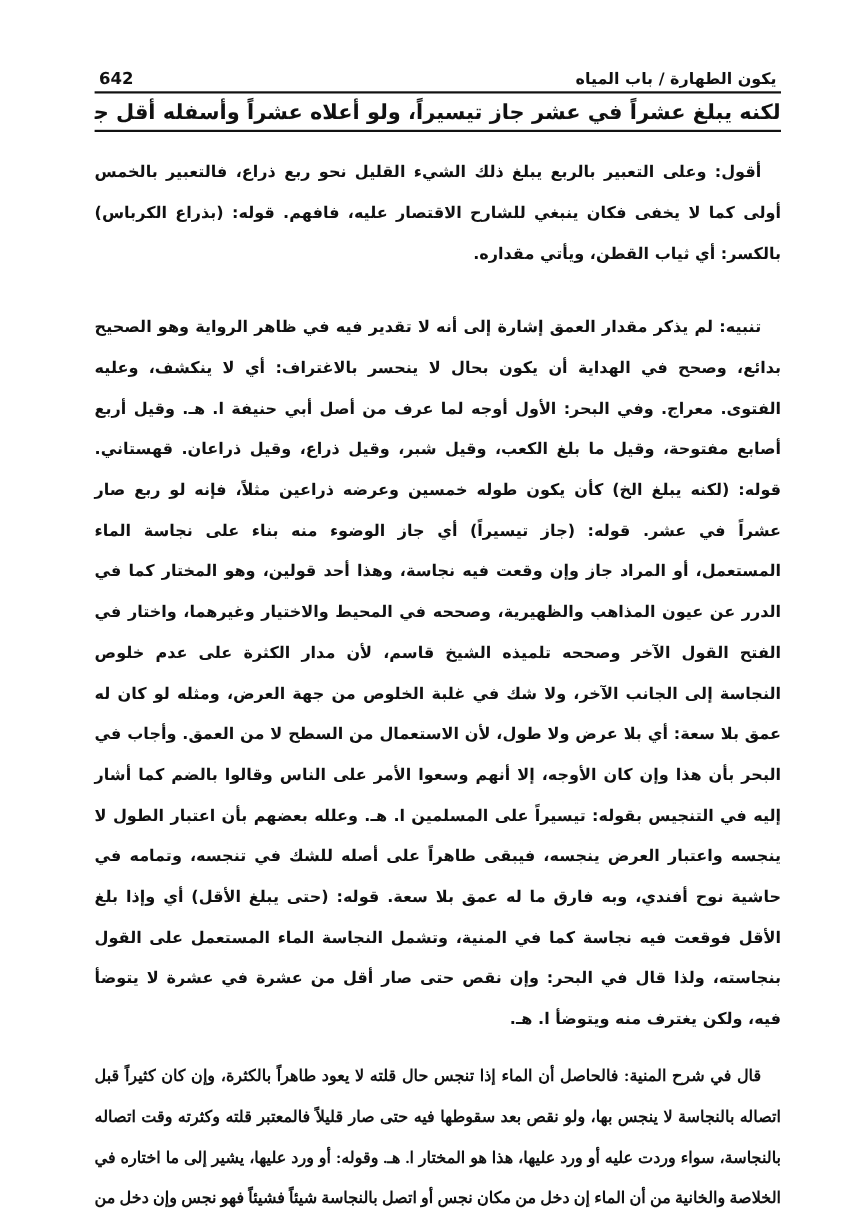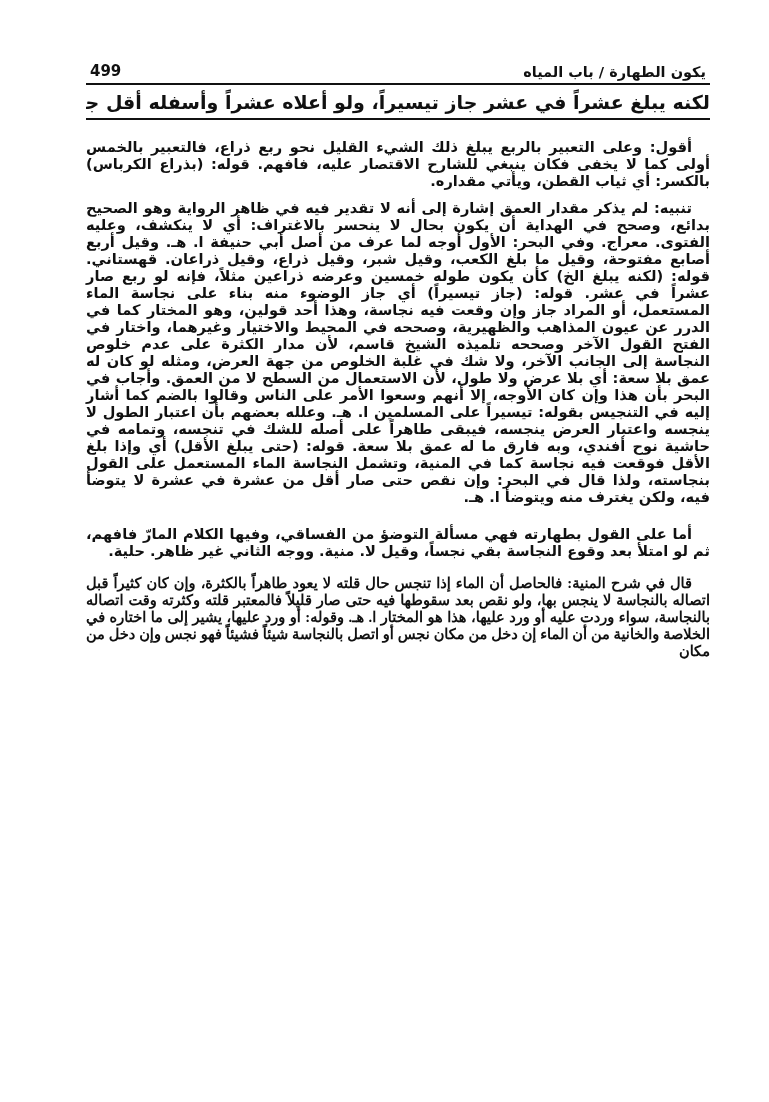--- a/index.html
+++ b/index.html
@@ -50,43 +50,42 @@
     overflow: hidden;
   }
   .rule-matn {
     height: 0;
     border-top: 2px solid #111;
     margin: 1px 0 0 0;
   }
   .para {
     font-size: 14.6px;
     font-weight: bold;
-    line-height: 17px;
+    line-height: 37px;
     text-align: justify;
     margin: 0;
   }
   .p1 { margin-top: 18px; text-indent: 18px; }
-  .p2 { margin-top: 10px; text-indent: 18px; }
+  .p2 { margin-top: 30px; text-indent: 18px; }
   .p3 { margin-top: 20px; text-indent: 18px; }
   .p4 { margin-top: 16px; text-indent: 18px; font-family: Liberation Serif, serif; }
 </style>
 </head>
 <body>
 
 <div class="page">
 
   <div class="running-head">
     <span class="title">يكون الطهارة / باب المياه</span>
-    <span class="page-num">499</span>
+    <span class="page-num">642</span>
   </div>
 
   <div class="rule-thick"></div>
 
   <div class="matn">لكنه يبلغ عشراً في عشر جاز تيسيراً، ولو أعلاه عشراً وأسفله أقل جاز حتى يبلغ الأقل،</div>
 
   <div class="rule-matn"></div>
 
   <p class="para p1">أقول: وعلى التعبير بالربع يبلغ ذلك الشيء القليل نحو ربع ذراع، فالتعبير بالخمس أولى كما لا يخفى فكان ينبغي للشارح الاقتصار عليه، فافهم. قوله: (بذراع الكرباس) بالكسر: أي ثياب القطن، ويأتي مقداره.</p>
   <p class="para p2">تنبيه: لم يذكر مقدار العمق إشارة إلى أنه لا تقدير فيه في ظاهر الرواية وهو الصحيح بدائع، وصحح في الهداية أن يكون بحال لا ينحسر بالاغتراف: أي لا ينكشف، وعليه الفتوى. معراج. وفي البحر: الأول أوجه لما عرف من أصل أبي حنيفة ا. هـ. وقيل أربع أصابع مفتوحة، وقيل ما بلغ الكعب، وقيل شبر، وقيل ذراع، وقيل ذراعان. قهستاني. قوله: (لكنه يبلغ الخ) كأن يكون طوله خمسين وعرضه ذراعين مثلاً، فإنه لو ربع صار عشراً في عشر. قوله: (جاز تيسيراً) أي جاز الوضوء منه بناء على نجاسة الماء المستعمل، أو المراد جاز وإن وقعت فيه نجاسة، وهذا أحد قولين، وهو المختار كما في الدرر عن عيون المذاهب والظهيرية، وصححه في المحيط والاختيار وغيرهما، واختار في الفتح القول الآخر وصححه تلميذه الشيخ قاسم، لأن مدار الكثرة على عدم خلوص النجاسة إلى الجانب الآخر، ولا شك في غلبة الخلوص من جهة العرض، ومثله لو كان له عمق بلا سعة: أي بلا عرض ولا طول، لأن الاستعمال من السطح لا من العمق. وأجاب في البحر بأن هذا وإن كان الأوجه، إلا أنهم وسعوا الأمر على الناس وقالوا بالضم كما أشار إليه في التنجيس بقوله: تيسيراً على المسلمين ا. هـ. وعلله بعضهم بأن اعتبار الطول لا ينجسه واعتبار العرض ينجسه، فيبقى طاهراً على أصله للشك في تنجسه، وتمامه في حاشية نوح أفندي، وبه فارق ما له عمق بلا سعة. قوله: (حتى يبلغ الأقل) أي وإذا بلغ الأقل فوقعت فيه نجاسة كما في المنية، وتشمل النجاسة الماء المستعمل على القول بنجاسته، ولذا قال في البحر: وإن نقص حتى صار أقل من عشرة في عشرة لا يتوضأ فيه، ولكن يغترف منه ويتوضأ ا. هـ.</p>
-  <p class="para p3">أما على القول بطهارته فهي مسألة التوضؤ من الفساقي، وفيها الكلام المارّ فافهم، ثم لو امتلأ بعد وقوع النجاسة بقي نجساً، وقيل لا. منية. ووجه الثاني غير ظاهر. حلية.</p>
   <p class="para p4">قال في شرح المنية: فالحاصل أن الماء إذا تنجس حال قلته لا يعود طاهراً بالكثرة، وإن كان كثيراً قبل اتصاله بالنجاسة لا ينجس بها، ولو نقص بعد سقوطها فيه حتى صار قليلاً فالمعتبر قلته وكثرته وقت اتصاله بالنجاسة، سواء وردت عليه أو ورد عليها، هذا هو المختار ا. هـ. وقوله: أو ورد عليها، يشير إلى ما اختاره في الخلاصة والخانية من أن الماء إن دخل من مكان نجس أو اتصل بالنجاسة شيئاً فشيئاً فهو نجس وإن دخل من مكان</p>
 
 </div>
 
 </body></html>

